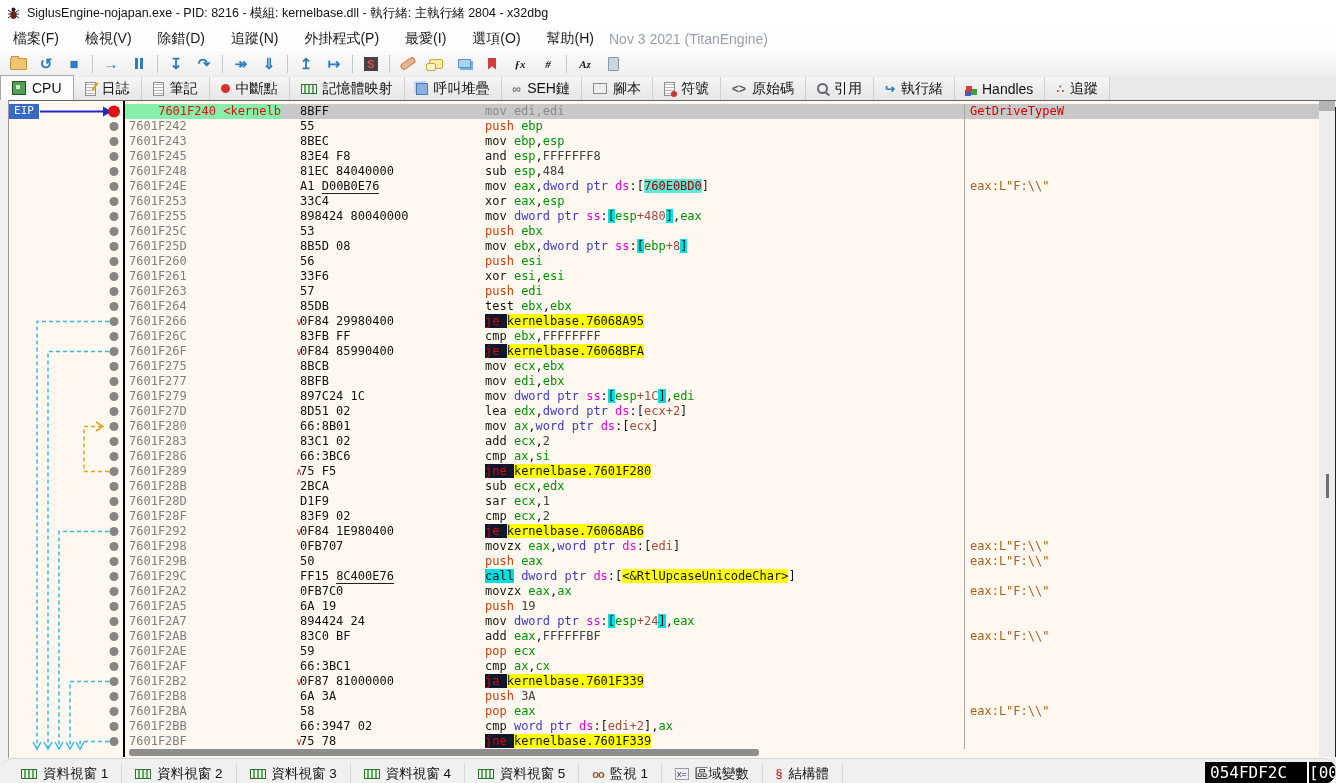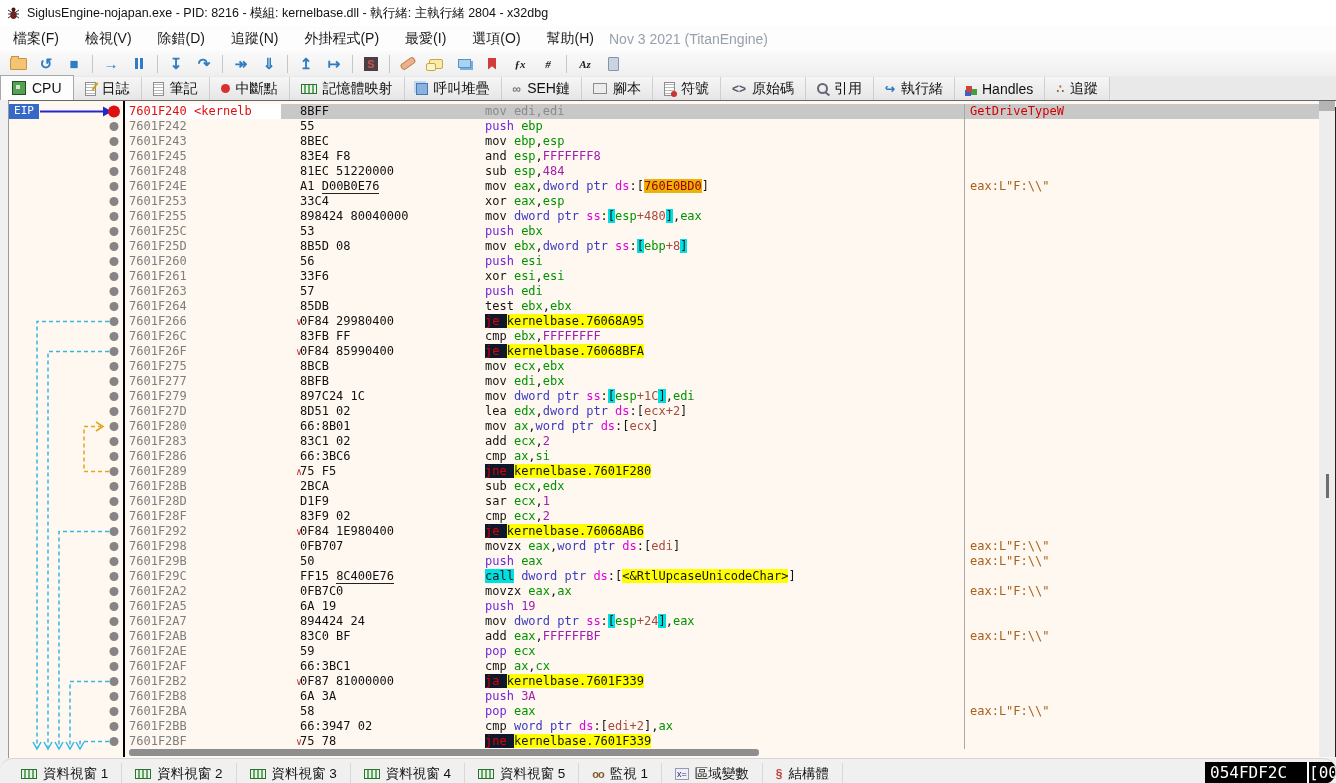--- a/index.html
+++ b/index.html
@@ -58,27 +58,27 @@
   #vline{position:absolute;left:114px;top:0;width:2px;height:656px;background:#000;}
   #rows{position:absolute;left:116px;top:3px;width:1194px;font-family:"DejaVu Sans Mono",monospace;font-size:12px;}
   .drow{display:flex;height:15px;line-height:15px;white-space:pre;}
   .c-addr{width:156px;flex:none;color:#7E7E7E;padding-left:4px;box-sizing:border-box;overflow:hidden;}
   .c-bytes{width:204px;flex:none;position:relative;padding-left:19px;box-sizing:border-box;color:#111;overflow:hidden;}
   .c-bytes .jmp{position:absolute;left:15px;top:0;font-size:10px;color:#C23030;}
   .c-bytes .ul{border-bottom:1px solid #222;}
   .c-instr{width:479px;flex:none;overflow:hidden;}
   .c-com{flex:1;border-left:1px solid #A8A8A8;padding-left:5px;overflow:hidden;}
   .drow.sel{background:#C8C8C8;}
-  .drow.sel .c-addr{background:#ffffff;color:#E01010;}
+  .drow.sel .c-addr{background:#86efac;color:#E01010;text-align:right;}
   .cm-lbl{color:#D40000;}
   .cm-auto{color:#A9601C;}
-  .tk-k{color:#141414;} .tk-b{color:#6d28d9;} .tk-g{color:#009300;} .tk-n{color:#a21caf;}
+  .tk-k{color:#141414;} .tk-b{color:#c2410c;} .tk-g{color:#009300;} .tk-n{color:#404040;}
   .tk-p{color:#3B3BC0;} .tk-s{color:#E000E0;} .tk-m{color:#A6493C;} .tk-gr{color:#8A8A8A;}
   .tk-y{background:#FFFF00;color:#141414;text-align:center;} .tk-yr{background:#0f172a;color:#E00000;}
-  .tk-yd{background:#eab308;color:#A00000;} .tk-c{background:#00E0E0;color:#141414;}
+  .tk-yd{background:#5eead4;color:#A00000;} .tk-c{background:#00E0E0;color:#141414;}
   #hthumb{position:absolute;left:120px;top:648px;width:630px;height:7px;background:#8E8E8E;border-radius:3px;}
   #vscroll{position:absolute;left:1310px;top:0;width:16px;height:656px;background:#EDEDED;}
   #vcap{position:absolute;left:0;top:0;width:16px;height:10px;background:#B4B4B4;}
   #vthumb{position:absolute;left:7px;top:373px;width:3px;height:24px;background:#6E6E6E;}
   #redge{position:absolute;left:1326px;top:6px;width:2px;height:650px;background:#222;}
   
   #statusbar{left:0;top:758px;width:1336px;height:25px;background:#F0F0F0;border-top:1px solid #D6D6D6;overflow:hidden;border-radius:13px;}
   #btabs{display:flex;align-items:flex-start;padding-top:4px;padding-left:8px;}
   .btab{display:flex;align-items:center;gap:6px;font-size:13.5px;color:#111;padding:2px 13px;border-right:1px solid #D8D8D8;white-space:nowrap;}
   .ic-watch{font-size:11px;font-weight:bold;color:#8B5A2B;letter-spacing:-1px;}
@@ -320,21 +320,21 @@
         <circle cx="105" cy="640.5" r="4.5" fill="#858585"></circle>
       </g>
   </svg>
   <div id="eipbox">EIP</div>
   <div id="vline"></div>
   <div id="rows">
       <div class="drow sel"><span class="c-addr">7601F240 &lt;kernelb</span><span class="c-bytes">8BFF</span><span class="c-instr"><span class="tk-gr">mov edi,edi</span></span><span class="c-com"><span class="cm-lbl">GetDriveTypeW</span></span></div>
       <div class="drow"><span class="c-addr">7601F242</span><span class="c-bytes">55</span><span class="c-instr"><span class="tk-b">push </span><span class="tk-g">ebp</span></span><span class="c-com"></span></div>
       <div class="drow"><span class="c-addr">7601F243</span><span class="c-bytes">8BEC</span><span class="c-instr"><span class="tk-k">mov </span><span class="tk-g">ebp</span><span class="tk-k">,</span><span class="tk-g">esp</span></span><span class="c-com"></span></div>
       <div class="drow"><span class="c-addr">7601F245</span><span class="c-bytes">83E4 F8</span><span class="c-instr"><span class="tk-k">and </span><span class="tk-g">esp</span><span class="tk-k">,</span><span class="tk-n">FFFFFFF8</span></span><span class="c-com"></span></div>
-      <div class="drow"><span class="c-addr">7601F248</span><span class="c-bytes">81EC 51220000</span><span class="c-instr"><span class="tk-k">sub </span><span class="tk-g">esp</span><span class="tk-k">,</span><span class="tk-n">484</span></span><span class="c-com"></span></div>
+      <div class="drow"><span class="c-addr">7601F248</span><span class="c-bytes">81EC 84040000</span><span class="c-instr"><span class="tk-k">sub </span><span class="tk-g">esp</span><span class="tk-k">,</span><span class="tk-n">484</span></span><span class="c-com"></span></div>
       <div class="drow"><span class="c-addr">7601F24E</span><span class="c-bytes">A1 <span class="ul">D00B0E76</span></span><span class="c-instr"><span class="tk-k">mov </span><span class="tk-g">eax</span><span class="tk-k">,</span><span class="tk-p">dword ptr </span><span class="tk-s">ds</span><span class="tk-k">:[</span><span class="tk-yd">760E0BD0</span><span class="tk-k">]</span></span><span class="c-com"><span class="cm-auto">eax:L"F:\\"</span></span></div>
       <div class="drow"><span class="c-addr">7601F253</span><span class="c-bytes">33C4</span><span class="c-instr"><span class="tk-k">xor </span><span class="tk-g">eax</span><span class="tk-k">,</span><span class="tk-g">esp</span></span><span class="c-com"></span></div>
       <div class="drow"><span class="c-addr">7601F255</span><span class="c-bytes">898424 80040000</span><span class="c-instr"><span class="tk-k">mov </span><span class="tk-p">dword ptr </span><span class="tk-s">ss</span><span class="tk-k">:</span><span class="tk-c">[</span><span class="tk-g">esp</span><span class="tk-m">+480</span><span class="tk-c">]</span><span class="tk-k">,</span><span class="tk-g">eax</span></span><span class="c-com"></span></div>
       <div class="drow"><span class="c-addr">7601F25C</span><span class="c-bytes">53</span><span class="c-instr"><span class="tk-b">push </span><span class="tk-g">ebx</span></span><span class="c-com"></span></div>
       <div class="drow"><span class="c-addr">7601F25D</span><span class="c-bytes">8B5D 08</span><span class="c-instr"><span class="tk-k">mov </span><span class="tk-g">ebx</span><span class="tk-k">,</span><span class="tk-p">dword ptr </span><span class="tk-s">ss</span><span class="tk-k">:</span><span class="tk-c">[</span><span class="tk-g">ebp</span><span class="tk-m">+8</span><span class="tk-c">]</span></span><span class="c-com"></span></div>
       <div class="drow"><span class="c-addr">7601F260</span><span class="c-bytes">56</span><span class="c-instr"><span class="tk-b">push </span><span class="tk-g">esi</span></span><span class="c-com"></span></div>
       <div class="drow"><span class="c-addr">7601F261</span><span class="c-bytes">33F6</span><span class="c-instr"><span class="tk-k">xor </span><span class="tk-g">esi</span><span class="tk-k">,</span><span class="tk-g">esi</span></span><span class="c-com"></span></div>
       <div class="drow"><span class="c-addr">7601F263</span><span class="c-bytes">57</span><span class="c-instr"><span class="tk-b">push </span><span class="tk-g">edi</span></span><span class="c-com"></span></div>
       <div class="drow"><span class="c-addr">7601F264</span><span class="c-bytes">85DB</span><span class="c-instr"><span class="tk-k">test </span><span class="tk-g">ebx</span><span class="tk-k">,</span><span class="tk-g">ebx</span></span><span class="c-com"></span></div>
       <div class="drow"><span class="c-addr">7601F266</span><span class="c-bytes"><span class="jmp">∨</span>0F84 29980400</span><span class="c-instr"><span class="tk-yr">je </span><span class="tk-y">kernelbase.76068A95</span></span><span class="c-com"></span></div>

